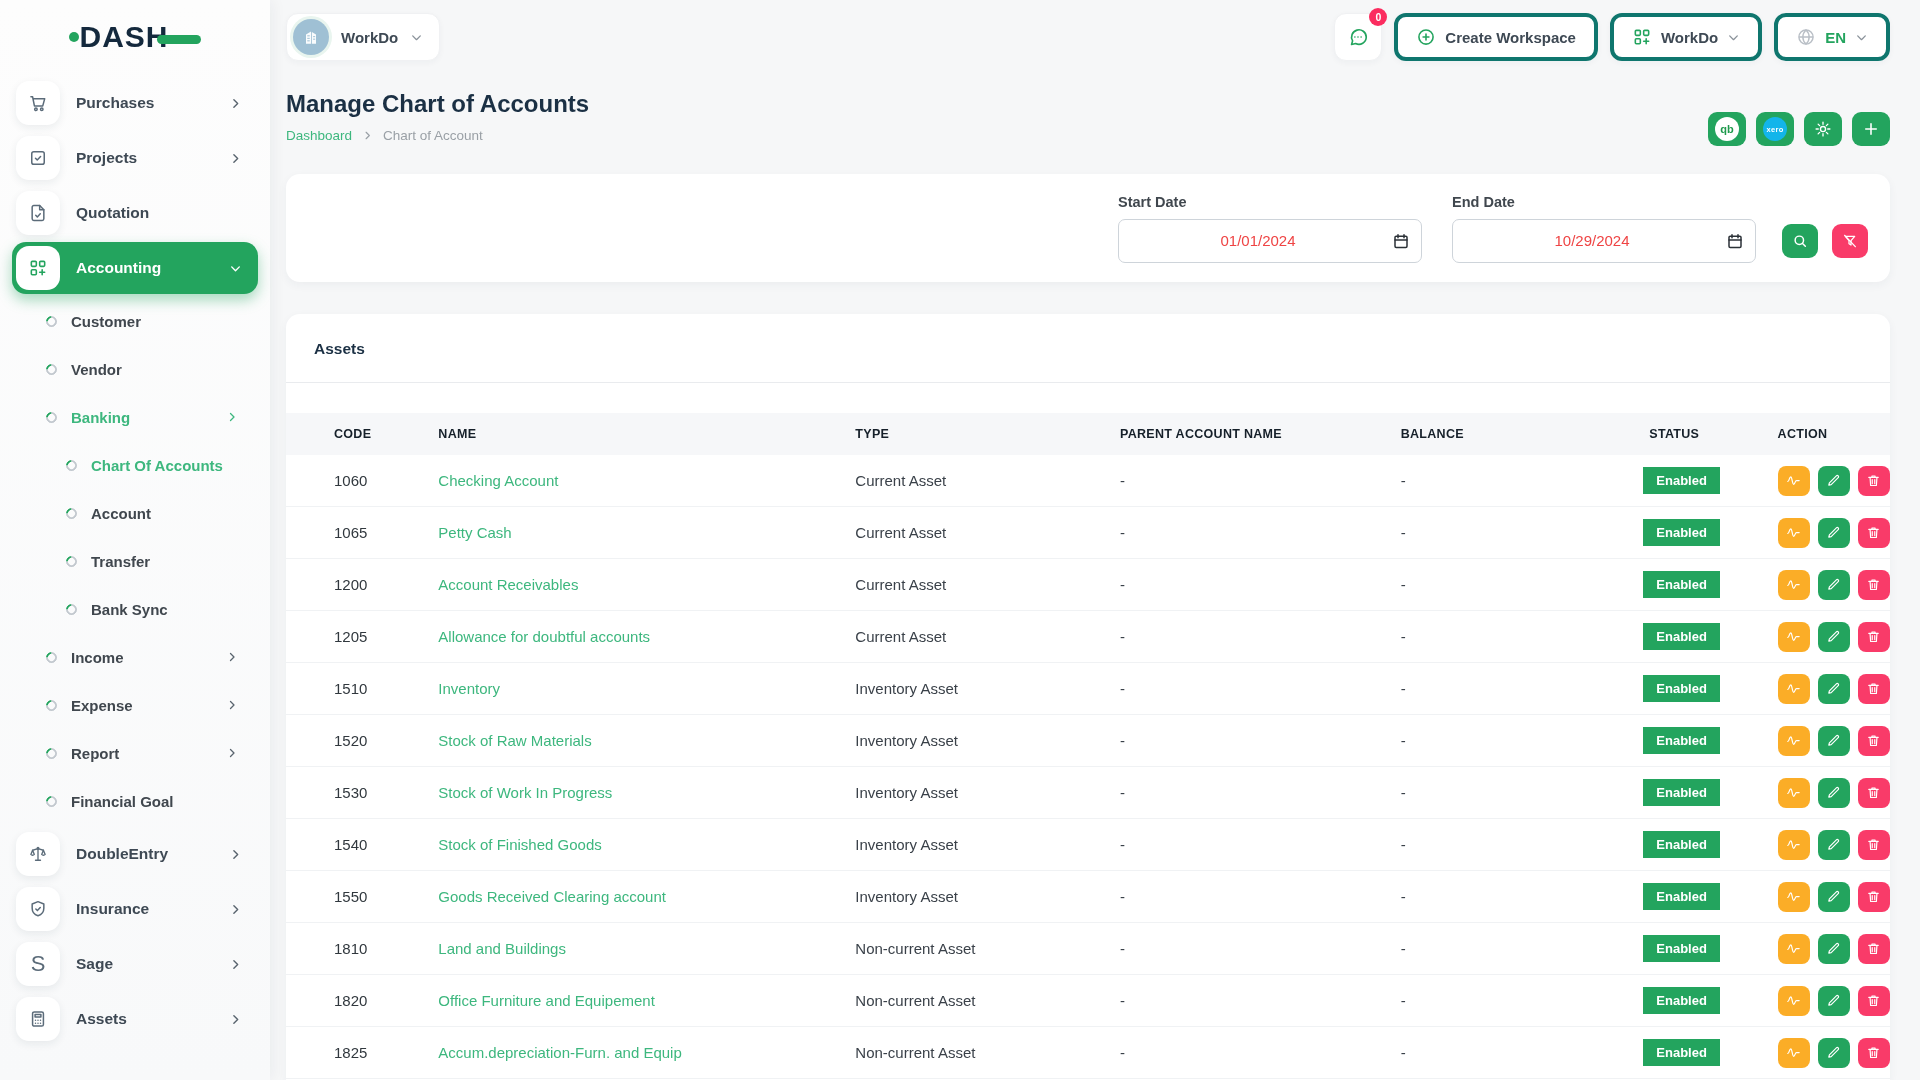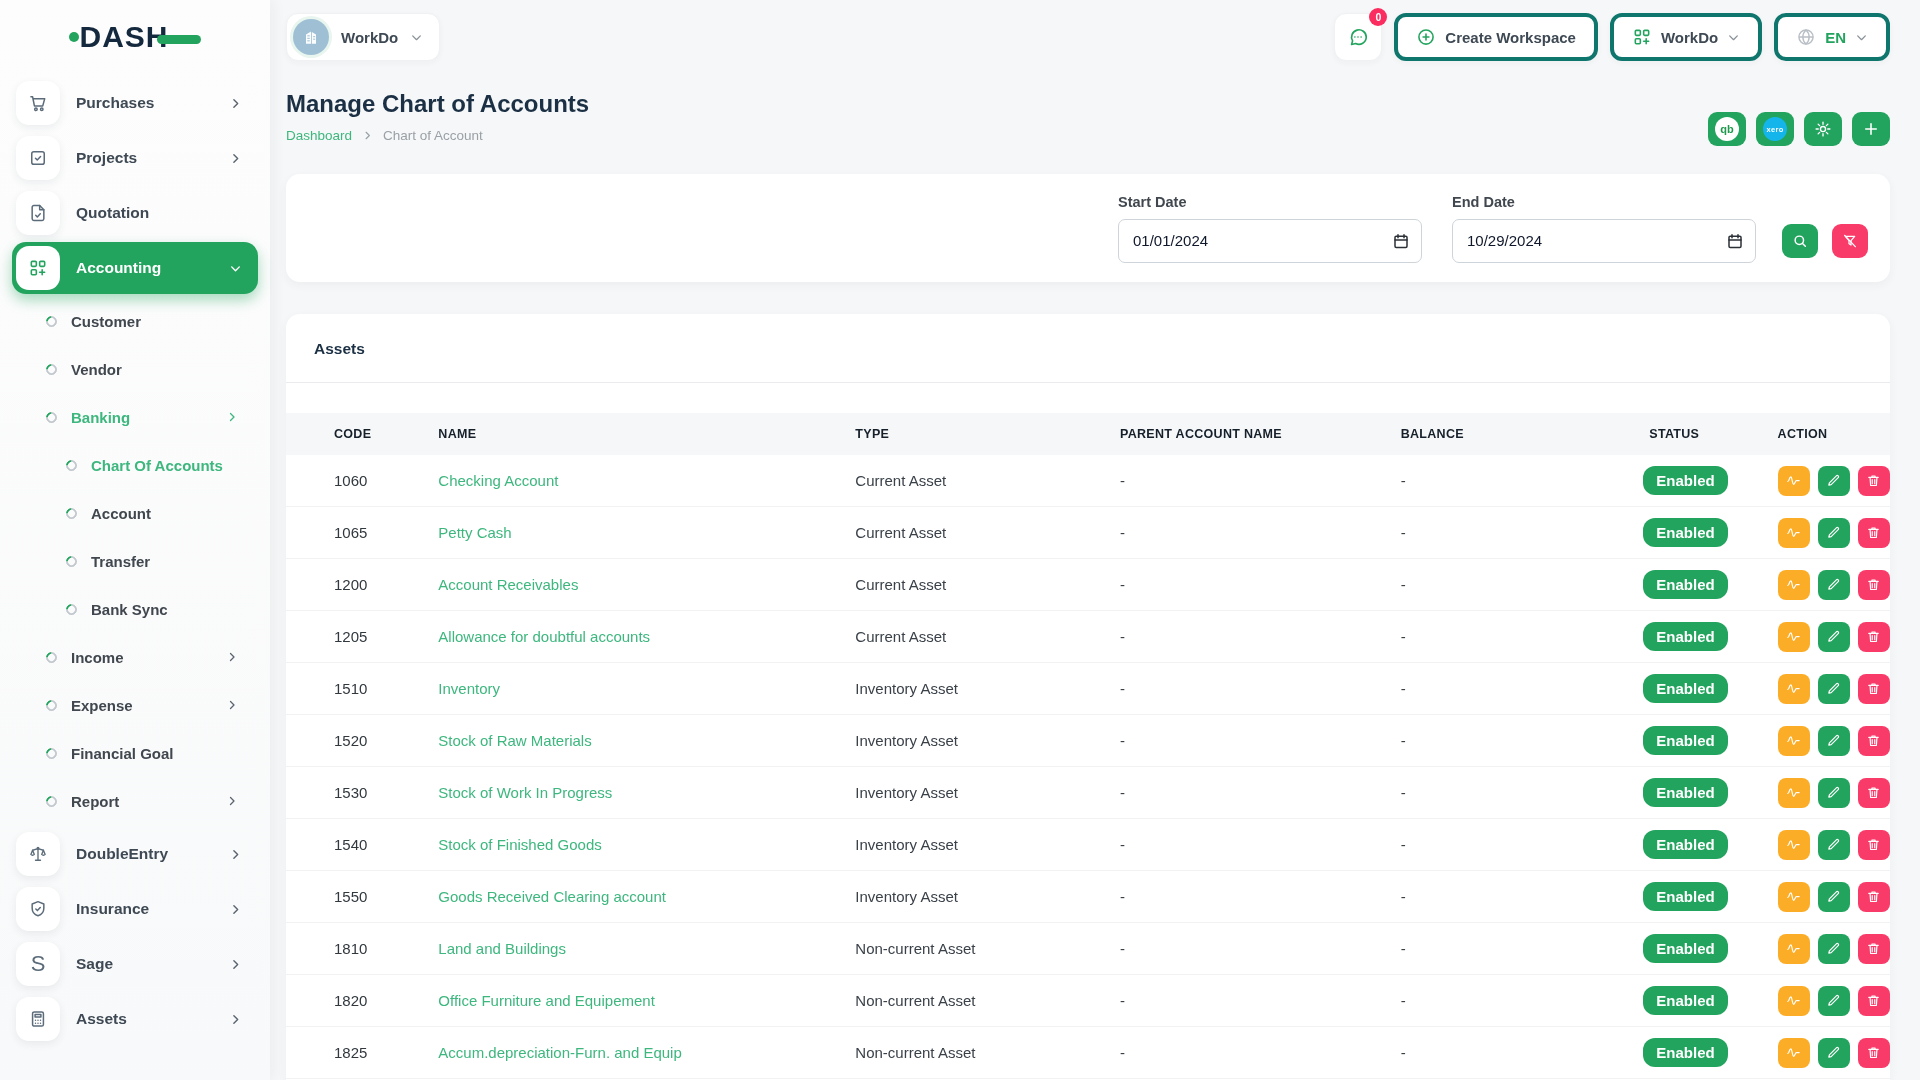--- a/index.html
+++ b/index.html
@@ -88,42 +88,42 @@
   .xero-circle{width:24px;height:24px;border-radius:50%;background:var(--xero-blue);color:#fff;font-size:7.5px;
     font-weight:700;display:flex;align-items:center;justify-content:center;letter-spacing:.3px;}
 
   .filter-card{margin-top:28px;background:#fff;border-radius:14px;box-shadow:0 3px 10px rgba(30,50,70,.05);
     height:108px;display:flex;align-items:center;justify-content:flex-end;padding:0 22px;gap:14px;}
   .date-group{width:304px;margin-right:16px;}
   .date-group:nth-of-type(2){margin-right:12px;}
   .date-label{font-size:14.5px;color:#40474e;font-weight:600;margin-bottom:9px;}
   .date-input{position:relative;height:44px;}
   .date-input input{width:100%;height:44px;border:1px solid #ced4da;border-radius:7px;padding:0 38px 0 14px;
-    font-size:15px;color:#0f172a;font-family:"Liberation Sans",sans-serif;background:#fff;outline:none;}
+    font-size:15px;color:#ef4444;font-family:"Liberation Sans",sans-serif;background:#fff;outline:none;text-align:center;}
   .date-input .cal{position:absolute;right:12px;top:13px;width:18px;height:18px;color:#2b3137;}
   .mini-btn{width:36px;height:34px;border:none;border-radius:9px;display:flex;align-items:center;justify-content:center;
     color:#fff;cursor:pointer;margin-top:26px;}
   .mini-btn svg{width:16px;height:16px;}
   .mini-btn.green{background:var(--primary-green);}
   .mini-btn.pink{background:var(--pink);}
 
   .table-card{margin-top:32px;background:#fff;border-radius:14px 14px 0 0;box-shadow:0 3px 10px rgba(30,50,70,.05);
     padding-top:26px;flex:1;}
   .section-title{font-size:15.5px;font-weight:700;color:#1b3044;padding:0 28px 24px;}
   .card-divider{height:1px;background:var(--border);}
   .tgrid{display:grid;grid-template-columns:8% 26% 16.5% 17.5% 15.5% 8% 8.5%;align-items:center;}
   .thead{background:#f6f7f9;height:42px;margin-top:30px;}
   .thead .th{font-size:12.5px;font-weight:700;color:#16202a;letter-spacing:.3px;padding-left:24px;}
   .thead .th:first-child{padding-left:48px;}
   .trow{height:52px;border-bottom:1px solid #f0f2f4;}
   .trow .td{font-size:15px;color:#3a4149;padding-left:24px;white-space:nowrap;overflow:hidden;}
   .trow .td:first-child{padding-left:48px;color:#31383e;}
   .trow .td a{color:var(--link-green);text-decoration:none;cursor:pointer;}
-  .badge{display:inline-block;background:var(--primary-green);color:#fff;font-size:15px;font-weight:600;
-    border-radius:12px;padding:6px 13px;}
+  .badge{display:inline-block;background:var(--primary-green);color:#fff;font-size:13px;font-weight:600;
+    border-radius:0;padding:6px 13px;}
   .actions{display:flex;gap:8px;padding-left:24px;}
   .act-btn{width:32px;height:30px;border:none;border-radius:8px;display:flex;align-items:center;justify-content:center;
     color:#fff;cursor:pointer;}
   .act-btn svg{width:15px;height:15px;}
   .act-btn.orange{background:var(--orange);}
   .act-btn.green{background:var(--primary-green);}
   .act-btn.pink{background:var(--pink);}
 </style>
 </head>
 <body>
@@ -262,34 +262,34 @@
           <span class="bullet"></span>
           <span class="lbl">Expense</span>
           <span class="chev">
             <svg viewBox="0 0 24 24" fill="none" stroke="currentColor" stroke-width="2.6" stroke-linecap="round" stroke-linejoin="round">
               <path d="M9 5l7 7-7 7"></path>
             </svg>
           </span>
         </div>
 
 
+        <div class="sub-item has-chevron">
+          <span class="bullet"></span>
+          <span class="lbl">Report</span>
+          <span class="chev">
+            <svg viewBox="0 0 24 24" fill="none" stroke="currentColor" stroke-width="2.6" stroke-linecap="round" stroke-linejoin="round">
+              <path d="M9 5l7 7-7 7"></path>
+            </svg>
+          </span>
+        </div>
+
         <div class="sub-item">
           <span class="bullet"></span>
           <span class="lbl">Financial Goal</span>
 
-        </div>
-
-        <div class="sub-item has-chevron">
-          <span class="bullet"></span>
-          <span class="lbl">Report</span>
-          <span class="chev">
-            <svg viewBox="0 0 24 24" fill="none" stroke="currentColor" stroke-width="2.6" stroke-linecap="round" stroke-linejoin="round">
-              <path d="M9 5l7 7-7 7"></path>
-            </svg>
-          </span>
         </div>
       </div>
 
     <div>
 
         <div class="side-item has-chevron">
           <span class="tile">
             <svg viewBox="0 0 24 24" fill="none" stroke="currentColor" stroke-width="1.6" stroke-linecap="round" stroke-linejoin="round">
               <path d="M12 5.5V19M9 19.5h6M5.5 7.5L12 5.5l6.5 2"></path>
               <path d="M5.5 7.5L3.4 12.5a2.7 2.7 0 0 0 4.2 0zM18.5 7.5l-2.1 5a2.7 2.7 0 0 0 4.2 0z"></path>

